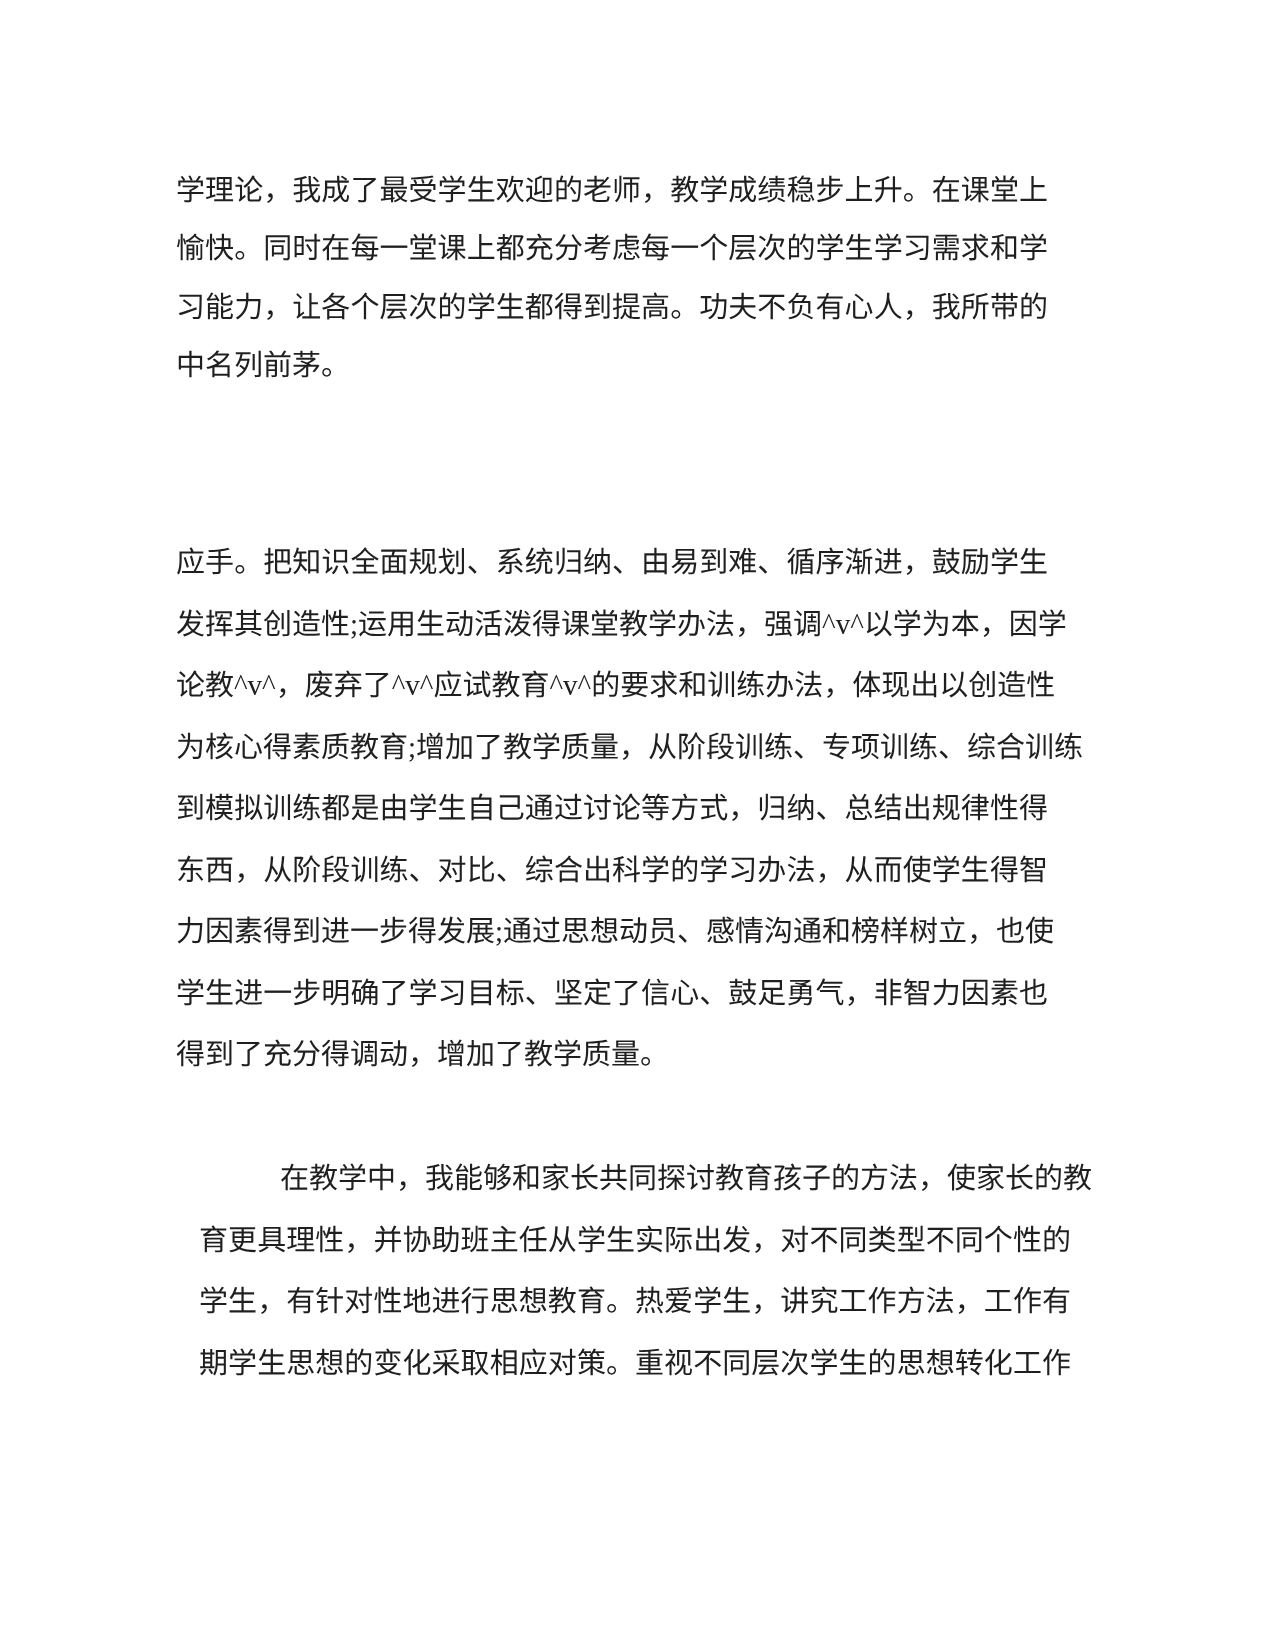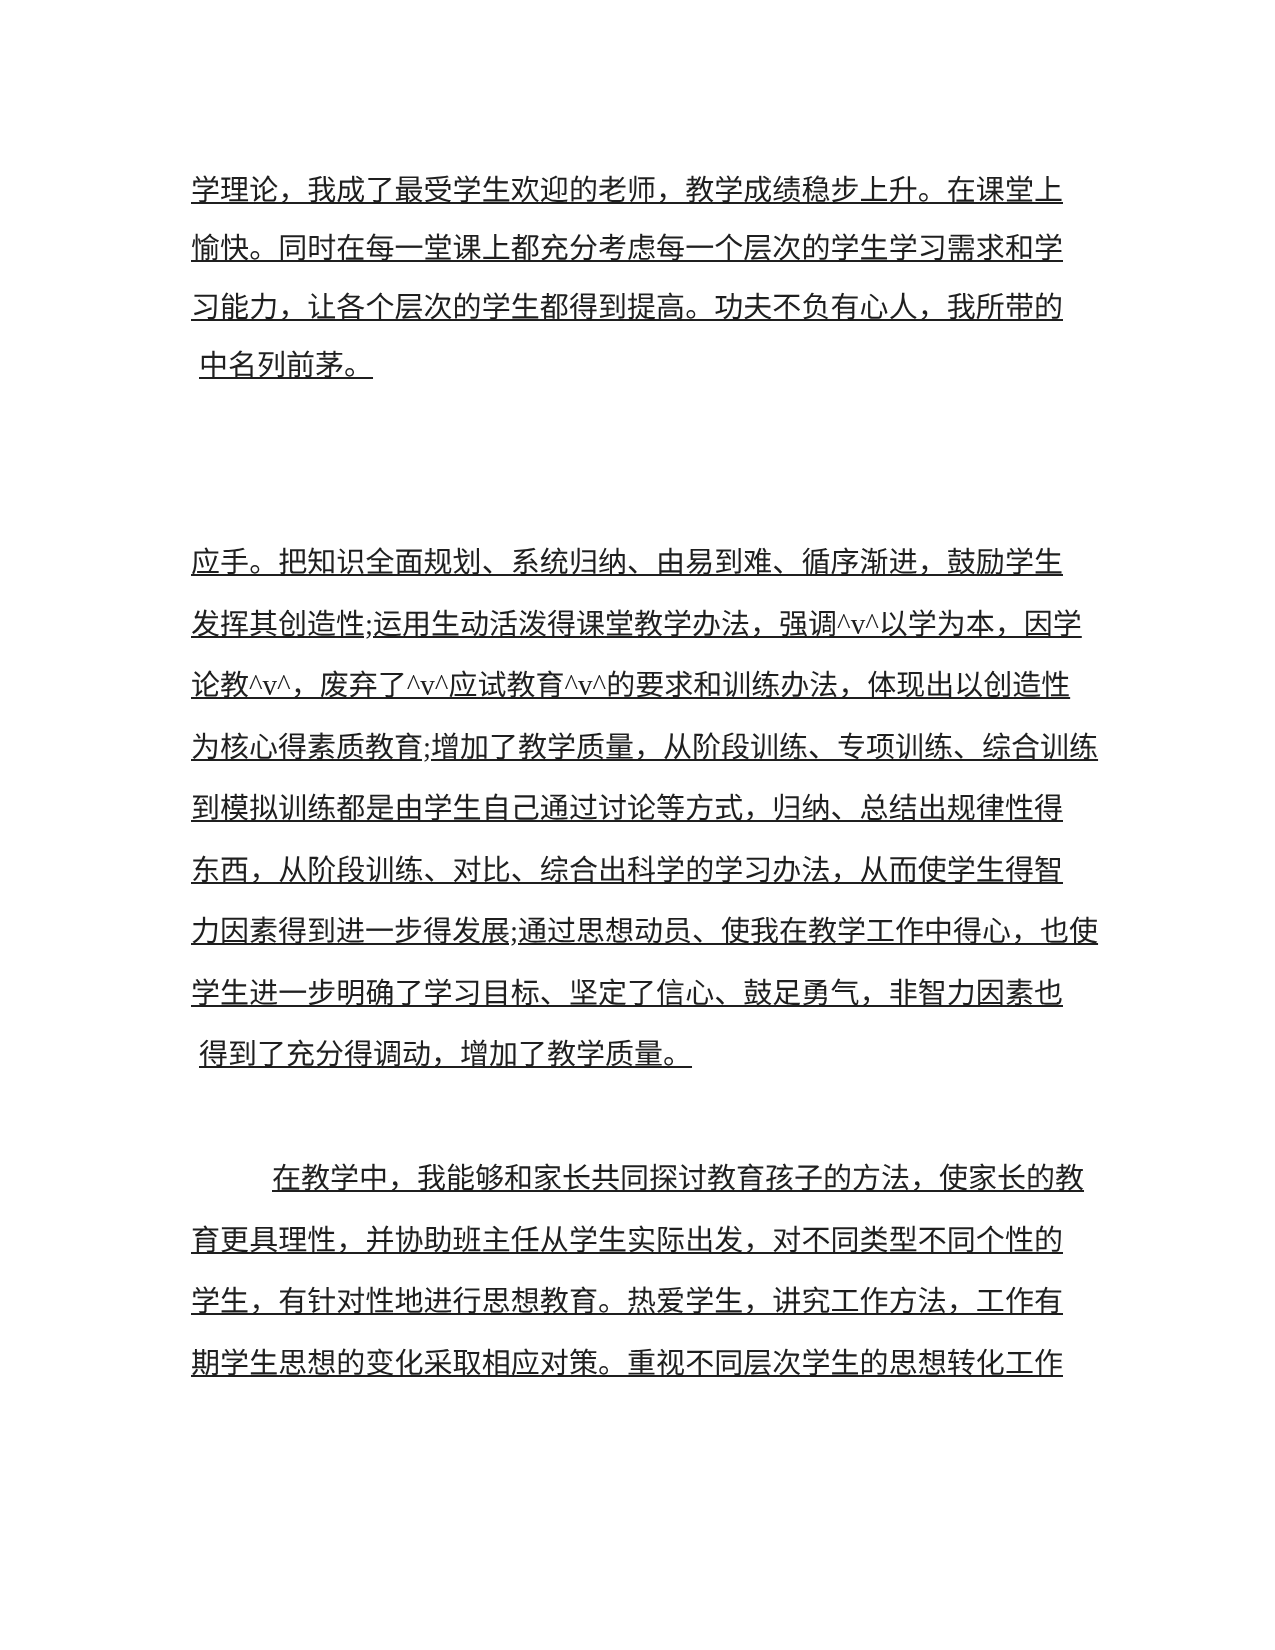--- a/index.html
+++ b/index.html
@@ -11,44 +11,42 @@
     position: relative;
     width: 1275px;
     height: 1650px;
     background: #ffffff;
     overflow: hidden;
     font-family: "Liberation Serif", "DejaVu Serif", serif;
     color: #1f1f1f;
   }
   .para {
     position: absolute;
-    left: 191px;
+    left: 176px;
     width: 872px;
-    text-decoration: underline;
   }
   .para-1 { top: 171px; }
   .para-2 { top: 543px; }
-  .para-3 { top: 1159px; }
+  .para-3 { top: 1159px; margin-left: 23px; }
   .line {
     font-size: 29px;
     line-height: 38px;
     white-space: nowrap;
     text-align: justify;
     text-align-last: justify;
     text-justify: inter-character;
     font-weight: 400;
     letter-spacing: 0px;
   }
   .para-1 .line { height: 58.4px; }
   .para-2 .line, .para-3 .line { height: 61.5px; }
   .line.indent { text-indent: 81px; }
   .line.para-end {
     text-align: right;
     text-align-last: left;
-    margin-left: 8px;
   }
 </style>
 </head>
 <body>
 
 <div class="page">
 
   <div class="para para-1">
     <div class="line">学理论，我成了最受学生欢迎的老师，教学成绩稳步上升。在课堂上</div>
     <div class="line">愉快。同时在每一堂课上都充分考虑每一个层次的学生学习需求和学</div>
@@ -56,21 +54,21 @@
     <div class="line para-end">中名列前茅。</div>
   </div>
 
   <div class="para para-2">
     <div class="line">应手。把知识全面规划、系统归纳、由易到难、循序渐进，鼓励学生</div>
     <div class="line">发挥其创造性;运用生动活泼得课堂教学办法，强调^v^以学为本，因学</div>
     <div class="line">论教^v^，废弃了^v^应试教育^v^的要求和训练办法，体现出以创造性</div>
     <div class="line">为核心得素质教育;增加了教学质量，从阶段训练、专项训练、综合训练</div>
     <div class="line">到模拟训练都是由学生自己通过讨论等方式，归纳、总结出规律性得</div>
     <div class="line">东西，从阶段训练、对比、综合出科学的学习办法，从而使学生得智</div>
-    <div class="line">力因素得到进一步得发展;通过思想动员、使我在教学工作中得心，也使</div>
+    <div class="line">力因素得到进一步得发展;通过思想动员、感情沟通和榜样树立，也使</div>
     <div class="line">学生进一步明确了学习目标、坚定了信心、鼓足勇气，非智力因素也</div>
     <div class="line para-end">得到了充分得调动，增加了教学质量。</div>
   </div>
 
   <div class="para para-3">
     <div class="line indent">在教学中，我能够和家长共同探讨教育孩子的方法，使家长的教</div>
     <div class="line">育更具理性，并协助班主任从学生实际出发，对不同类型不同个性的</div>
     <div class="line">学生，有针对性地进行思想教育。热爱学生，讲究工作方法，工作有</div>
     <div class="line">期学生思想的变化采取相应对策。重视不同层次学生的思想转化工作</div>
   </div>

